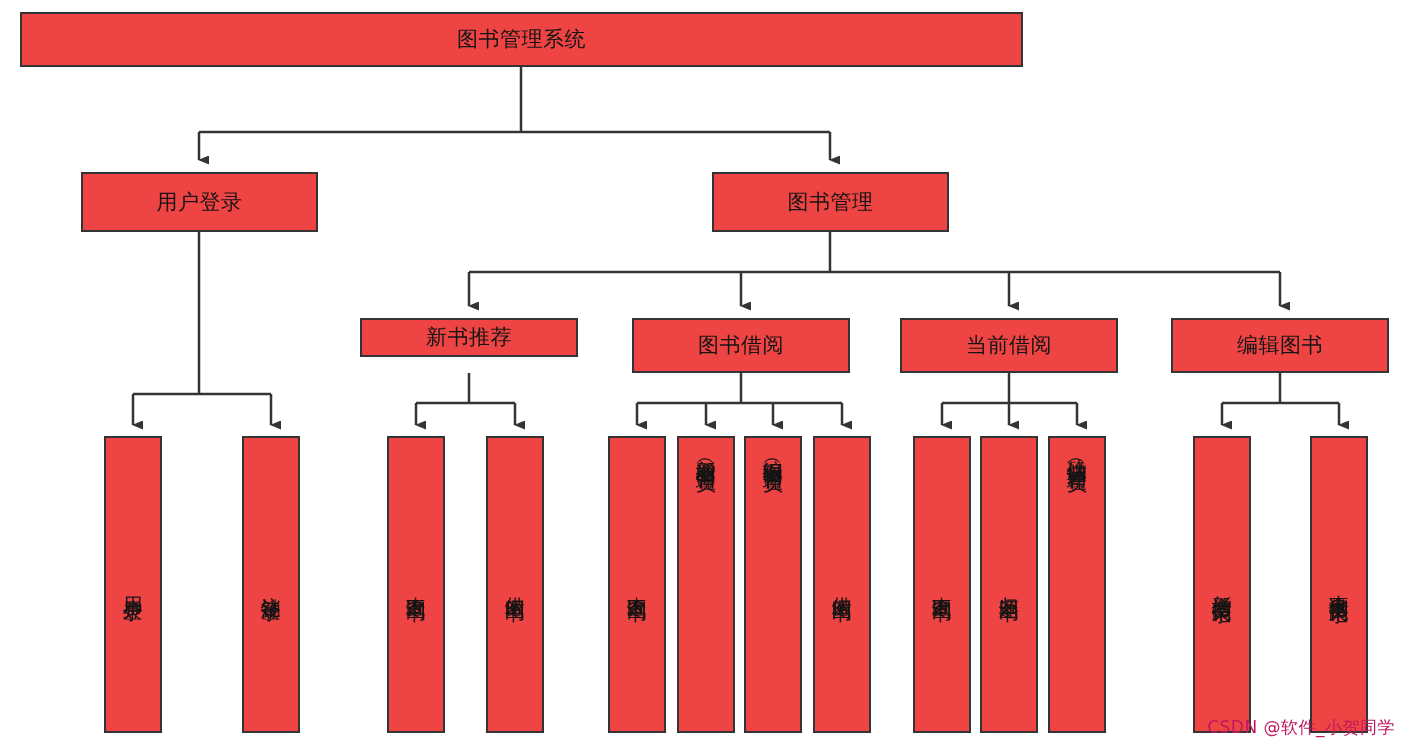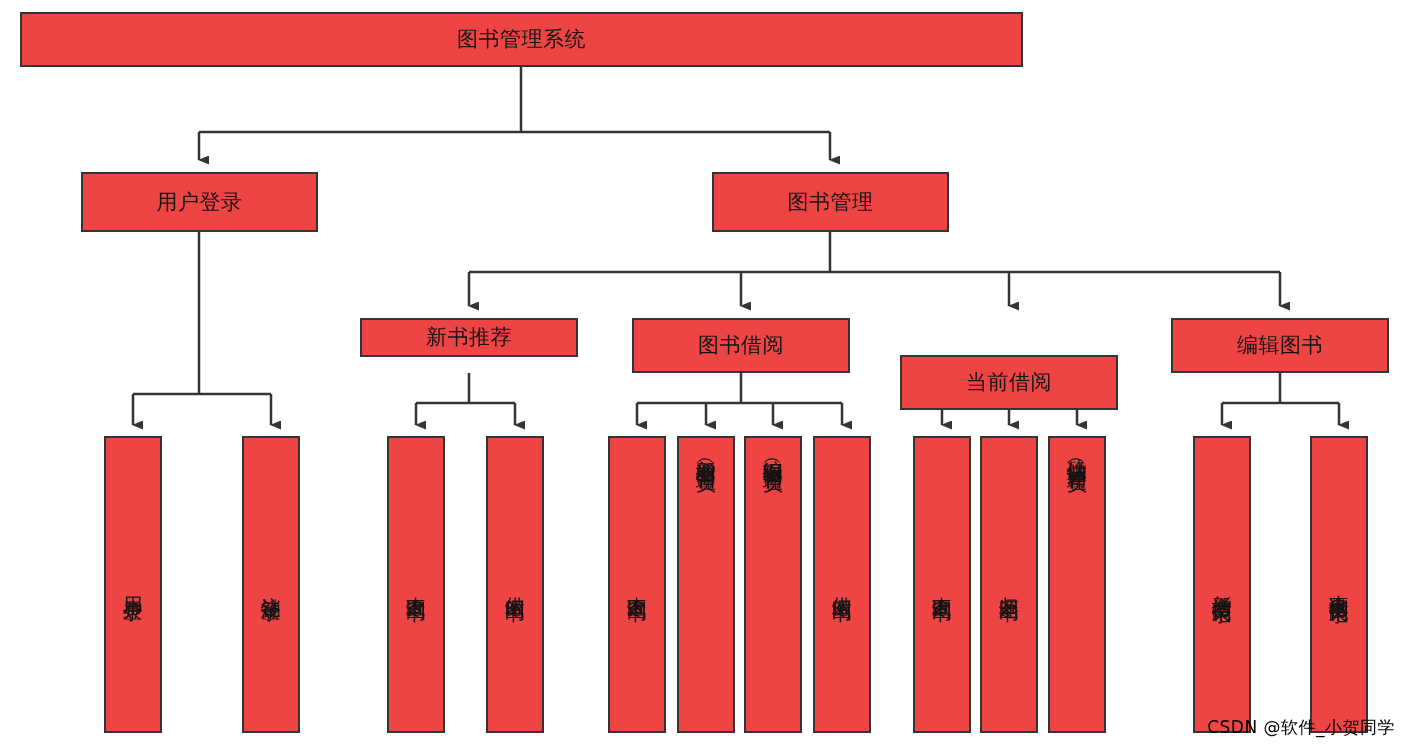--- a/index.html
+++ b/index.html
@@ -59,21 +59,21 @@
   }
   .node.vertical.centered {
     align-items: center;
     padding-top: 0;
   }
   .watermark {
     position: absolute;
     right: 10px;
     bottom: 8px;
     font-size: 17px;
-    color: #000000;
+    color: #be185d;
     letter-spacing: 0.5px;
     white-space: nowrap;
     font-family: "DejaVu Sans", "Liberation Sans", sans-serif;
   }
 </style>
 </head>
 <body>
 
 <div id="diagram-root">
 
@@ -137,21 +137,21 @@
   <div class="node" style="left:712px; top:172px; width:237px; height:60px;justify-content:center;">
     <span class="node-label">图书管理</span>
   </div>
 
   <div class="node" style="left:360px; top:318px; width:218px; height:39px;">
     <span class="node-label">新书推荐</span>
   </div>
   <div class="node" style="left:632px; top:318px; width:218px; height:55px;">
     <span class="node-label">图书借阅</span>
   </div>
-  <div class="node" style="left:900px; top:318px; width:218px; height:55px;margin-top:37px;">
+  <div class="node" style="left:900px; top:318px; width:218px; height:55px;">
     <span class="node-label">当前借阅</span>
   </div>
   <div class="node" style="left:1171px; top:318px; width:218px; height:55px;">
     <span class="node-label">编辑图书</span>
   </div>
 
   <div class="node vertical centered" style="left:104px; top:436px; width:58px; height:297px;">
     <span class="node-label">用户登录</span>
   </div>
   <div class="node vertical centered" style="left:242px; top:436px; width:58px; height:297px;">

